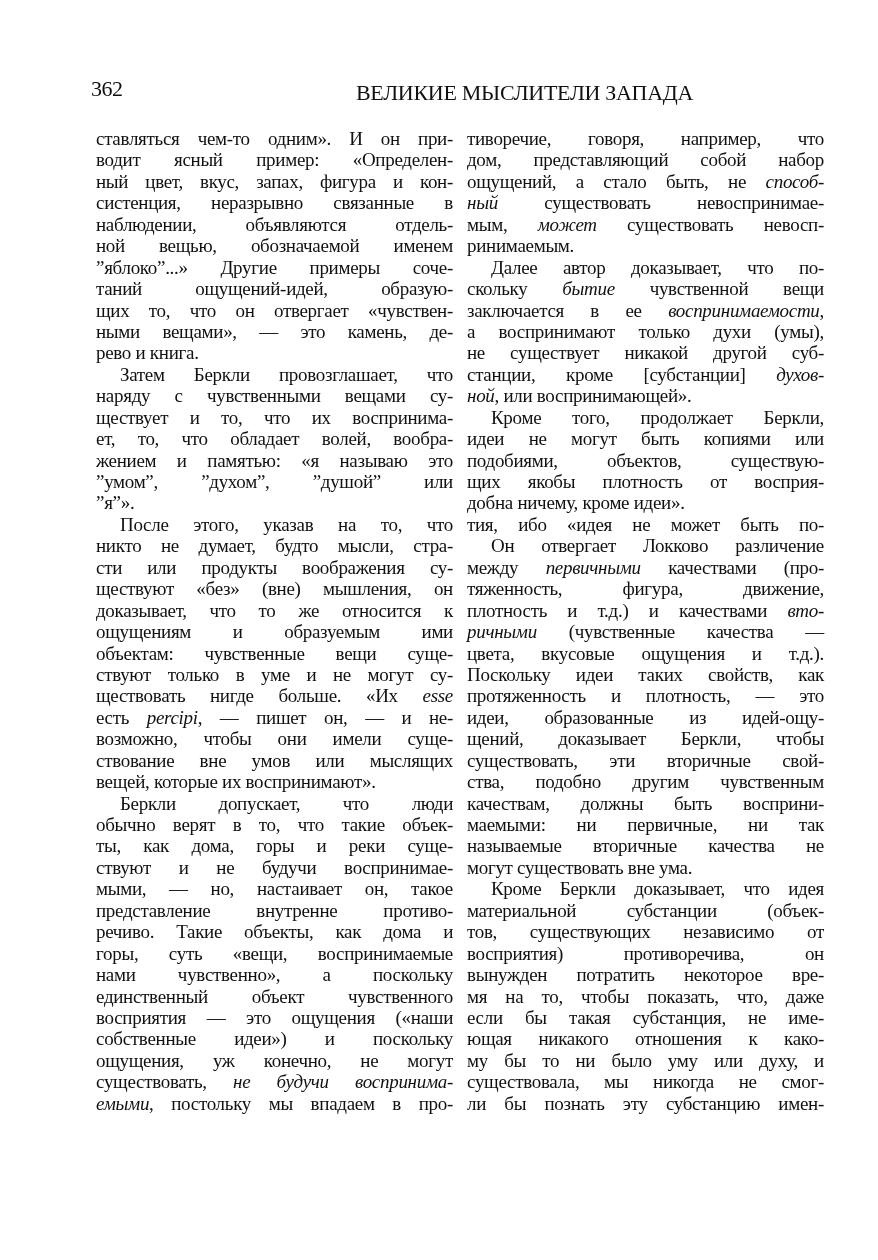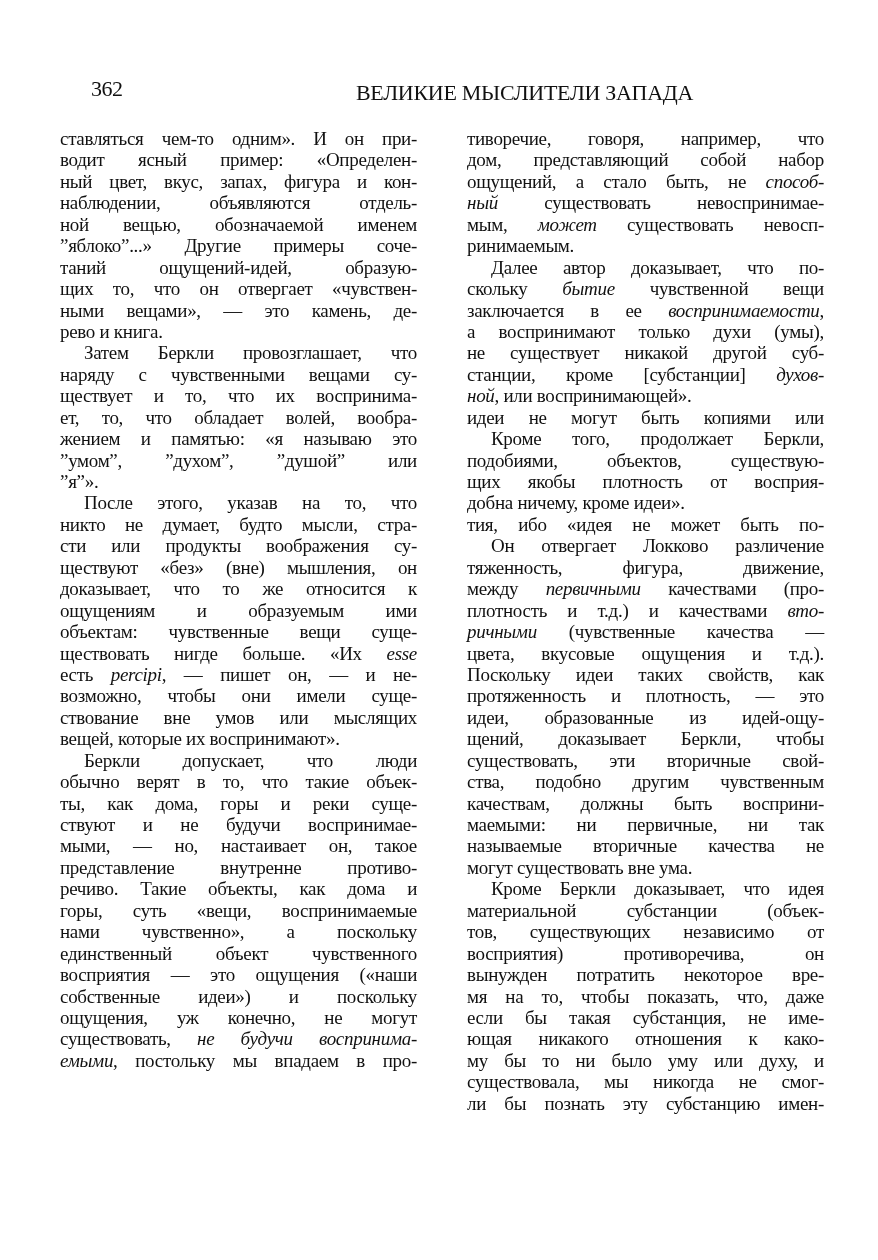--- a/index.html
+++ b/index.html
@@ -2,40 +2,41 @@
 <html><head>
 <meta charset="utf-8">
 <style>
   html, body { margin: 0; padding: 0; background: #ffffff; }
   body { width: 878px; height: 1260px; position: relative; overflow: hidden;
          font-family: "Liberation Serif", "DejaVu Serif", serif; color: #111; }
   .page-header { position: absolute; top: 76px; left: 91px; width: 748px; height: 30px; }
   .page-number { position: absolute; left: 0; top: 0; font-size: 22px; letter-spacing: -0.5px; }
   .running-title { position: absolute; left: 237px; top: 4px; font-size: 22px; letter-spacing: -0.3px; margin-left: 28px; }
   .column { position: absolute; top: 128px; width: 357px; }
-  .col-left { left: 60px; }
+  .col-left { left: 96px; }
   .col-right { left: 467px; }
   .line { display: block; height: 21.45px; line-height: 21.45px; font-size: 19px;
           white-space: nowrap; text-align: justify; text-align-last: justify; letter-spacing: -0.3px; }
   .line.last { text-align-last: left; }
   .line.indent { padding-left: 24px; }
   i, .it { font-style: italic; }
 </style>
 </head>
 <body>
 
 <div class="page-header">
   <span class="page-number">362</span>
   <span class="running-title">ВЕЛИКИЕ МЫСЛИТЕЛИ ЗАПАДА</span>
 </div>
 
 <div class="column col-left">
   <span class="line">ставляться чем-то одним». И он при-</span>
   <span class="line">водит ясный пример: «Определен-</span>
   <span class="line">ный цвет, вкус, запах, фигура и кон-</span>
+  <span class="line">систенция, неразрывно связанные в</span>
   <span class="line">наблюдении, объявляются отдель-</span>
   <span class="line">ной вещью, обозначаемой именем</span>
   <span class="line">”яблоко”...» Другие примеры соче-</span>
   <span class="line">таний ощущений-идей, образую-</span>
   <span class="line">щих то, что он отвергает «чувствен-</span>
   <span class="line">ными вещами», — это камень, де-</span>
   <span class="line last">рево и книга.</span>
   <span class="line indent">Затем Беркли провозглашает, что</span>
   <span class="line">наряду с чувственными вещами су-</span>
   <span class="line">ществует и то, что их воспринима-</span>
@@ -43,20 +44,21 @@
   <span class="line">жением и памятью: «я называю это</span>
   <span class="line">”умом”, ”духом”, ”душой” или</span>
   <span class="line last">”я”».</span>
   <span class="line indent">После этого, указав на то, что</span>
   <span class="line">никто не думает, будто мысли, стра-</span>
   <span class="line">сти или продукты воображения су-</span>
   <span class="line">ществуют «без» (вне) мышления, он</span>
   <span class="line">доказывает, что то же относится к</span>
   <span class="line">ощущениям и образуемым ими</span>
   <span class="line">объектам: чувственные вещи суще-</span>
+  <span class="line">ствуют только в уме и не могут су-</span>
   <span class="line">ществовать нигде больше. «Их <i>esse</i></span>
   <span class="line">есть <i>percipi</i>, — пишет он, — и не-</span>
   <span class="line">возможно, чтобы они имели суще-</span>
   <span class="line">ствование вне умов или мыслящих</span>
   <span class="line last">вещей, которые их воспринимают».</span>
   <span class="line indent">Беркли допускает, что люди</span>
   <span class="line">обычно верят в то, что такие объек-</span>
   <span class="line">ты, как дома, горы и реки суще-</span>
   <span class="line">ствуют и не будучи воспринимае-</span>
   <span class="line">мыми, — но, настаивает он, такое</span>
@@ -79,29 +81,29 @@
   <span class="line"><i>ный</i> существовать невоспринимае-</span>
   <span class="line">мым, <i>может</i> существовать невосп-</span>
   <span class="line last">ринимаемым.</span>
   <span class="line indent">Далее автор доказывает, что по-</span>
   <span class="line">скольку <i>бытие</i> чувственной вещи</span>
   <span class="line">заключается в ее <i>воспринимаемости</i>,</span>
   <span class="line">а воспринимают только духи (умы),</span>
   <span class="line">не существует никакой другой суб-</span>
   <span class="line">станции, кроме [субстанции] <i>духов-</i></span>
   <span class="line last"><i>ной</i>, или воспринимающей».</span>
+  <span class="line indent">Кроме того, продолжает Беркли,</span>
   <span class="line">идеи не могут быть копиями или</span>
-  <span class="line indent">Кроме того, продолжает Беркли,</span>
   <span class="line">подобиями, объектов, существую-</span>
   <span class="line">щих якобы плотность от восприя-</span>
   <span class="line last">добна ничему, кроме идеи».</span>
   <span class="line">тия, ибо «идея не может быть по-</span>
   <span class="line indent">Он отвергает Локково различение</span>
+  <span class="line">между <i>первичными</i> качествами (про-</span>
   <span class="line">тяженность, фигура, движение,</span>
-  <span class="line">между <i>первичными</i> качествами (про-</span>
   <span class="line">плотность и т.д.) и качествами <i>вто-</i></span>
   <span class="line"><i>ричными</i> (чувственные качества —</span>
   <span class="line">цвета, вкусовые ощущения и т.д.).</span>
   <span class="line">Поскольку идеи таких свойств, как</span>
   <span class="line">протяженность и плотность, — это</span>
   <span class="line">идеи, образованные из идей-ощу-</span>
   <span class="line">щений, доказывает Беркли, чтобы</span>
   <span class="line">существовать, эти вторичные свой-</span>
   <span class="line">ства, подобно другим чувственным</span>
   <span class="line">качествам, должны быть восприни-</span>

